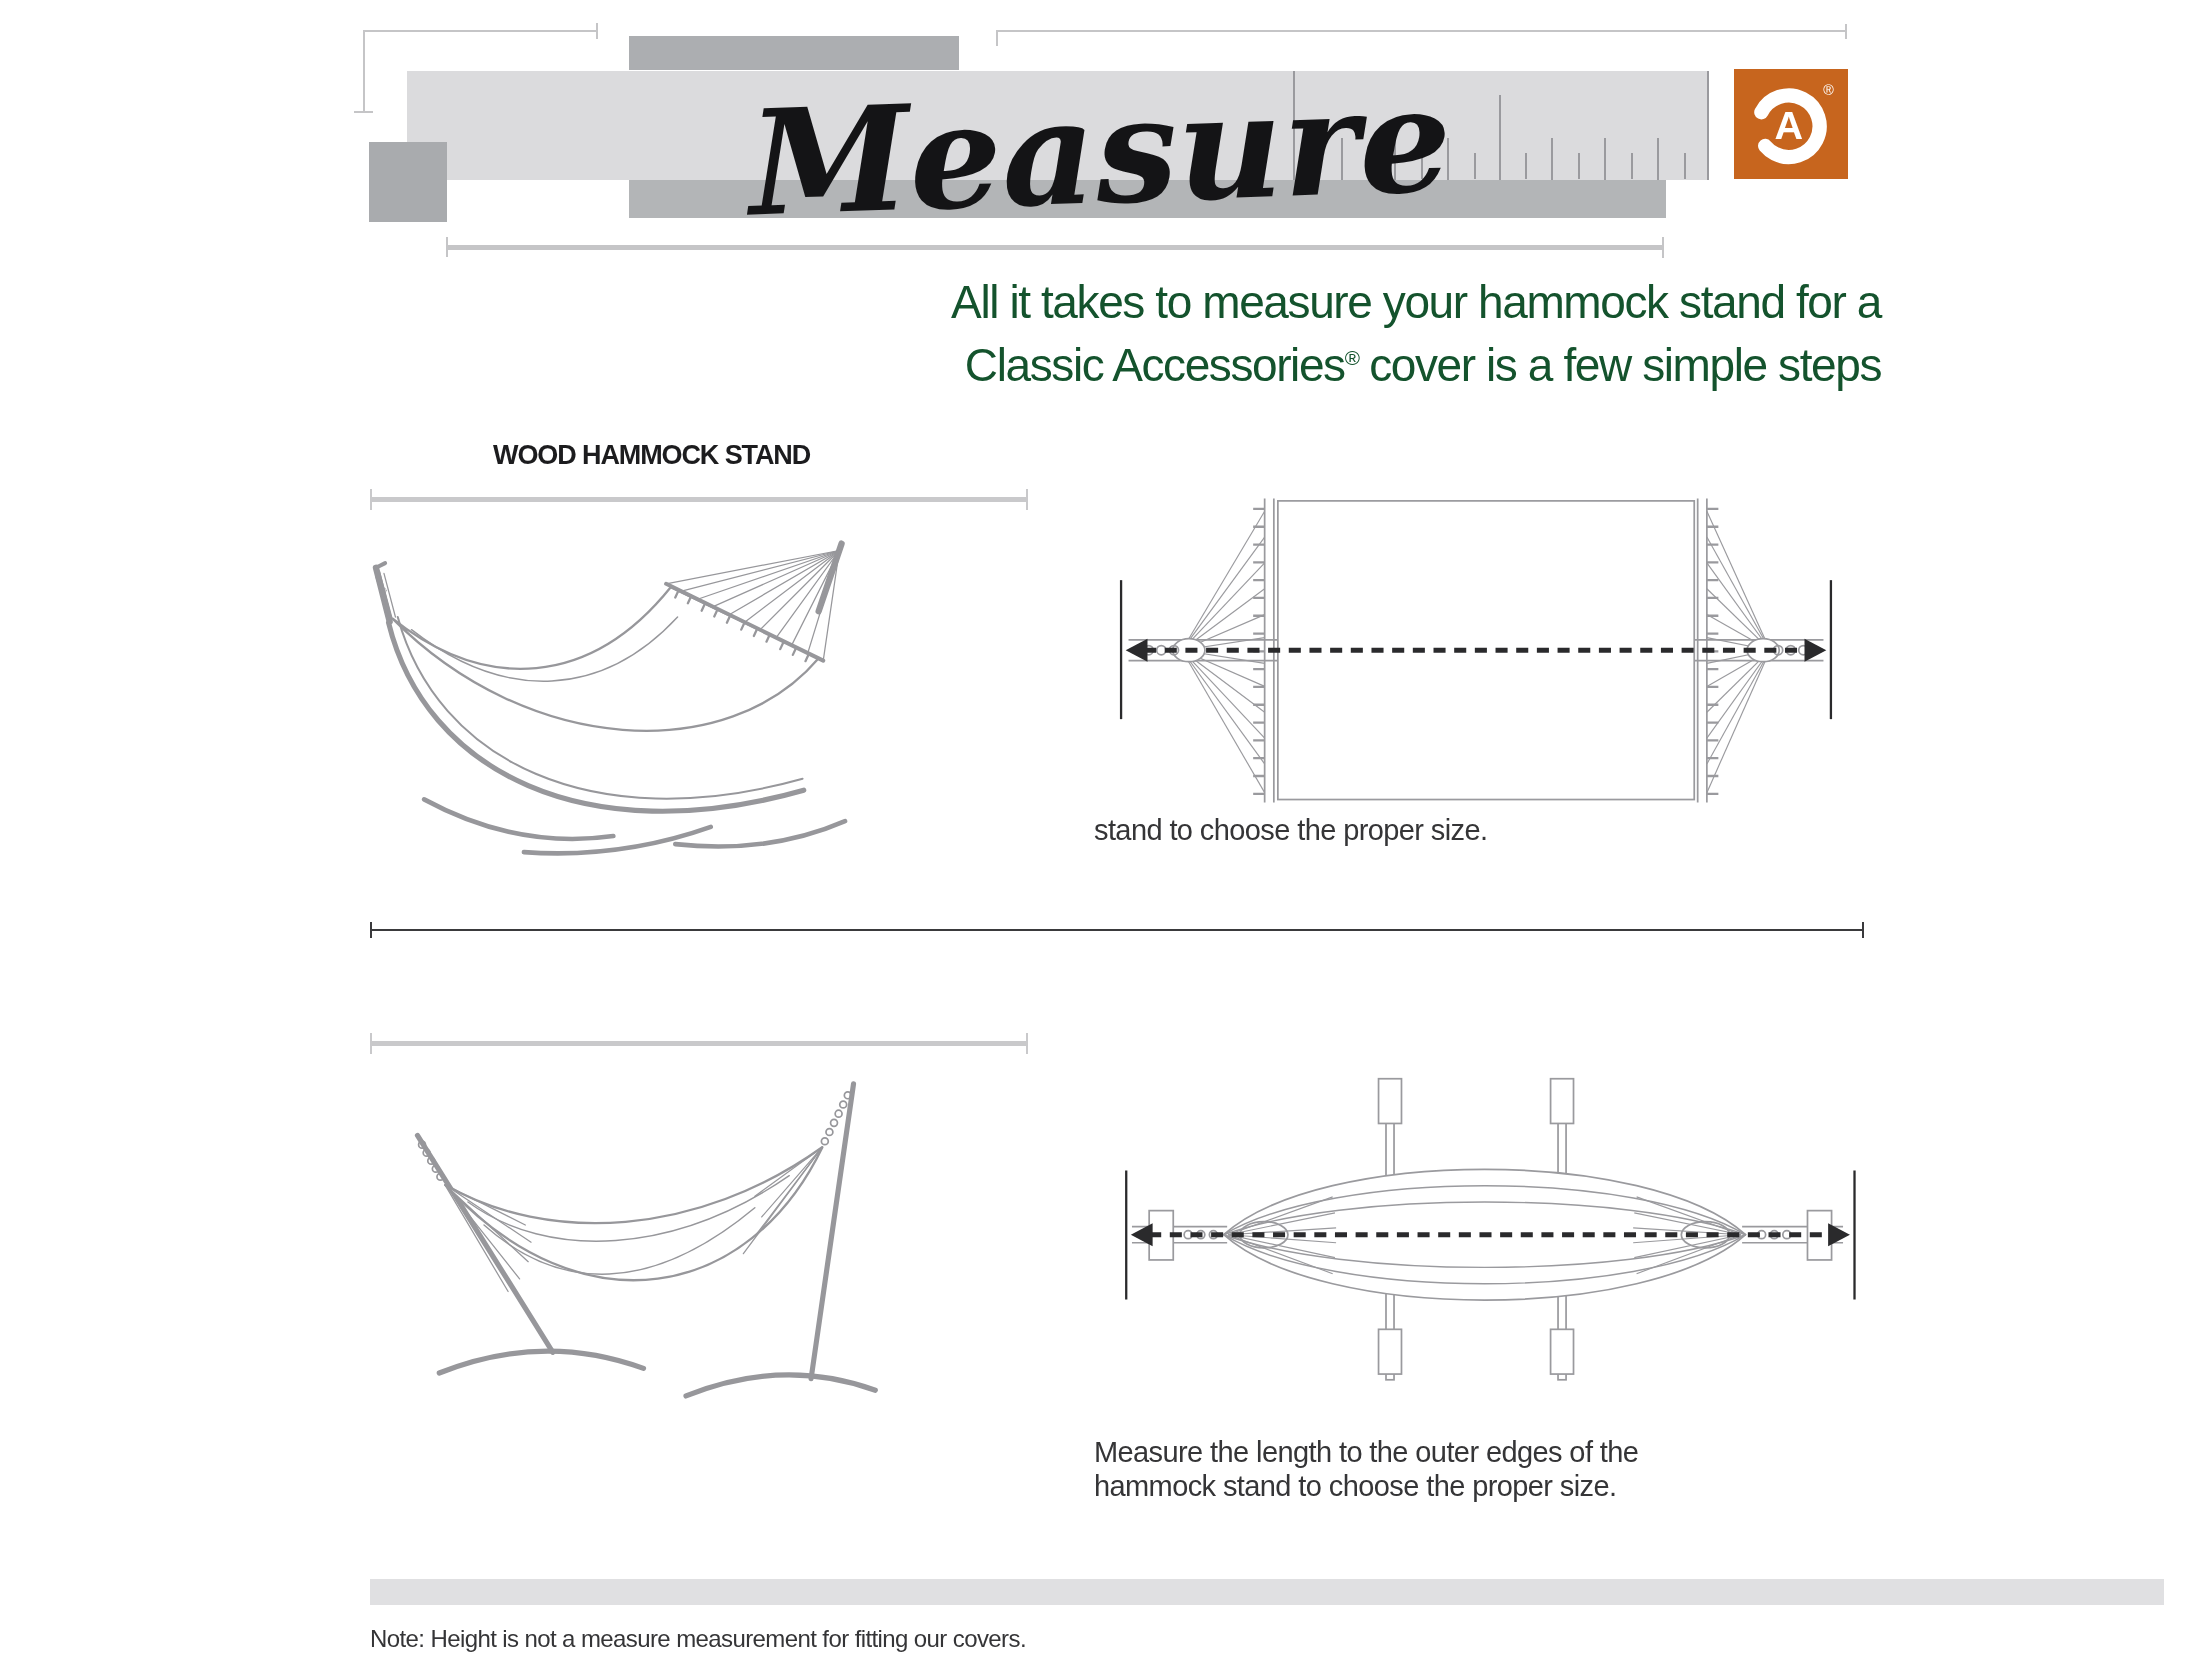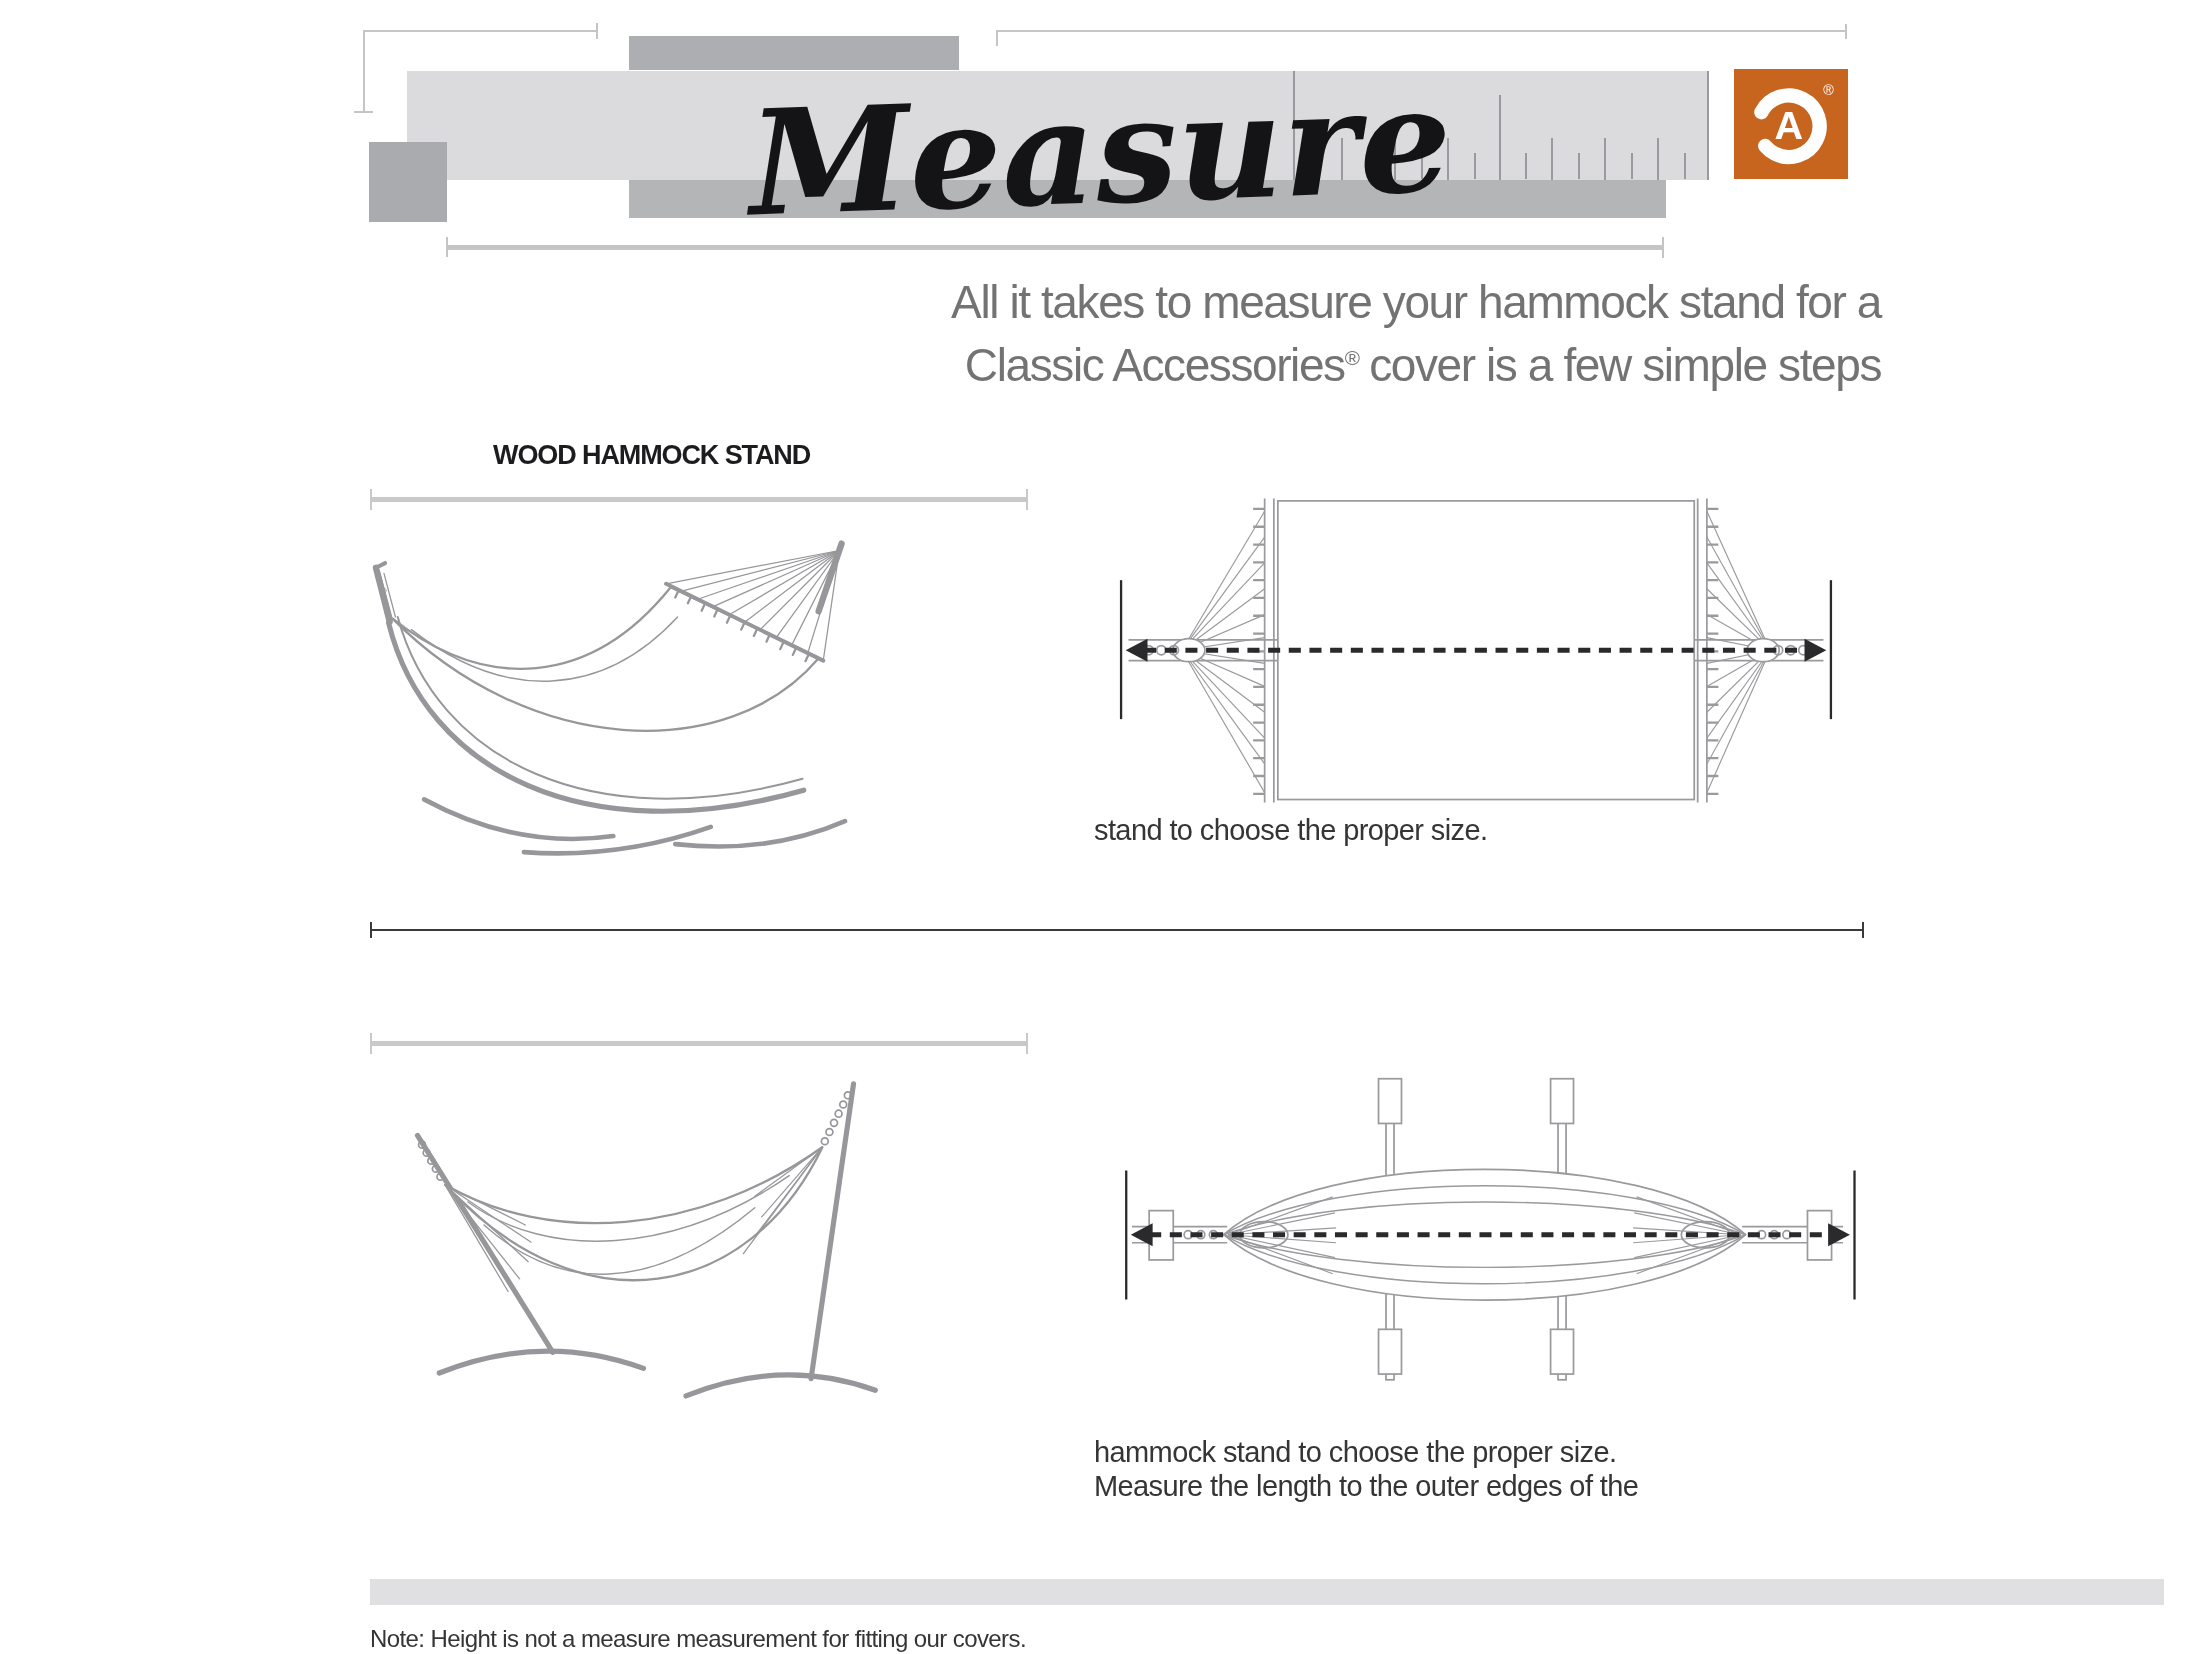--- a/index.html
+++ b/index.html
@@ -18,21 +18,21 @@
   .measure-script{left:749px;top:68px;width:603px;font-family:"DejaVu Serif",serif;
                   font-style:italic;font-weight:bold;font-size:145px;color:#141416;
                   transform:rotate(-2deg);white-space:nowrap;}
   .logo-box{left:1734px;top:69px;width:114px;height:110px;background:#C7651E;}
   
   .gline{background:#C5C5C7;}
   .ruler-tick{position:absolute;width:1.7px;background:#9A9A9E;}
   .under-line{left:447px;top:245px;width:1217px;height:4.6px;background:#C5C5C7;}
   
   .intro{left:861px;top:275px;width:1020px;text-align:right;font-size:46px;
-         letter-spacing:-1.4px;line-height:55px;color:#737373;}
+         letter-spacing:-1.4px;line-height:55px;color:#14532d;}
   .reg{font-size:45%;vertical-align:super;letter-spacing:0;}
   .intro .post{margin-left:9.2px;}
   
   .sec-heading{font-size:27px;font-weight:bold;color:#1C1C1E;letter-spacing:-1.1px;white-space:nowrap;}
   .measure-bar{left:370px;width:658px;height:4.6px;background:#C9C9CB;}
   .bar-tick{position:absolute;width:2.3px;height:20.7px;background:#C9C9CB;top:-8px;}
   .caption{font-size:29px;letter-spacing:-0.6px;line-height:34px;color:#353537;}
   .divider{left:370px;top:929px;width:1494px;height:2.3px;background:#3A3A3C;}
   .div-tick{position:absolute;width:2.3px;height:16px;background:#3A3A3C;top:-6.9px;}
   
@@ -291,21 +291,21 @@
     <g stroke="#2A2A2C">
       <line x1="60" y1="170" x2="60" y2="395" stroke-width="4"></line>
       <line x1="1330" y1="170" x2="1330" y2="395" stroke-width="4"></line>
       <line x1="100" y1="282" x2="1290" y2="282" stroke-width="9" stroke-dasharray="21 15"></line>
       <polygon points="68,282 106,262 106,302" fill="#2A2A2C" stroke="none"></polygon>
       <polygon points="1322,282 1284,262 1284,302" fill="#2A2A2C" stroke="none"></polygon>
     </g>
   </svg>
 
   <div class="abs caption" style="left:1094px;top:1435px;">
+    <div>Measure the length to the outer edges of the</div>
     <div>hammock stand to choose the proper size.</div>
-    <div>Measure the length to the outer edges of the</div>
   </div>
 
   <div class="abs bottom-bar"></div>
   <div class="abs note">Note: Height is not a measure measurement for fitting our covers.</div>
 
 </div>
 
 
 </body></html>

